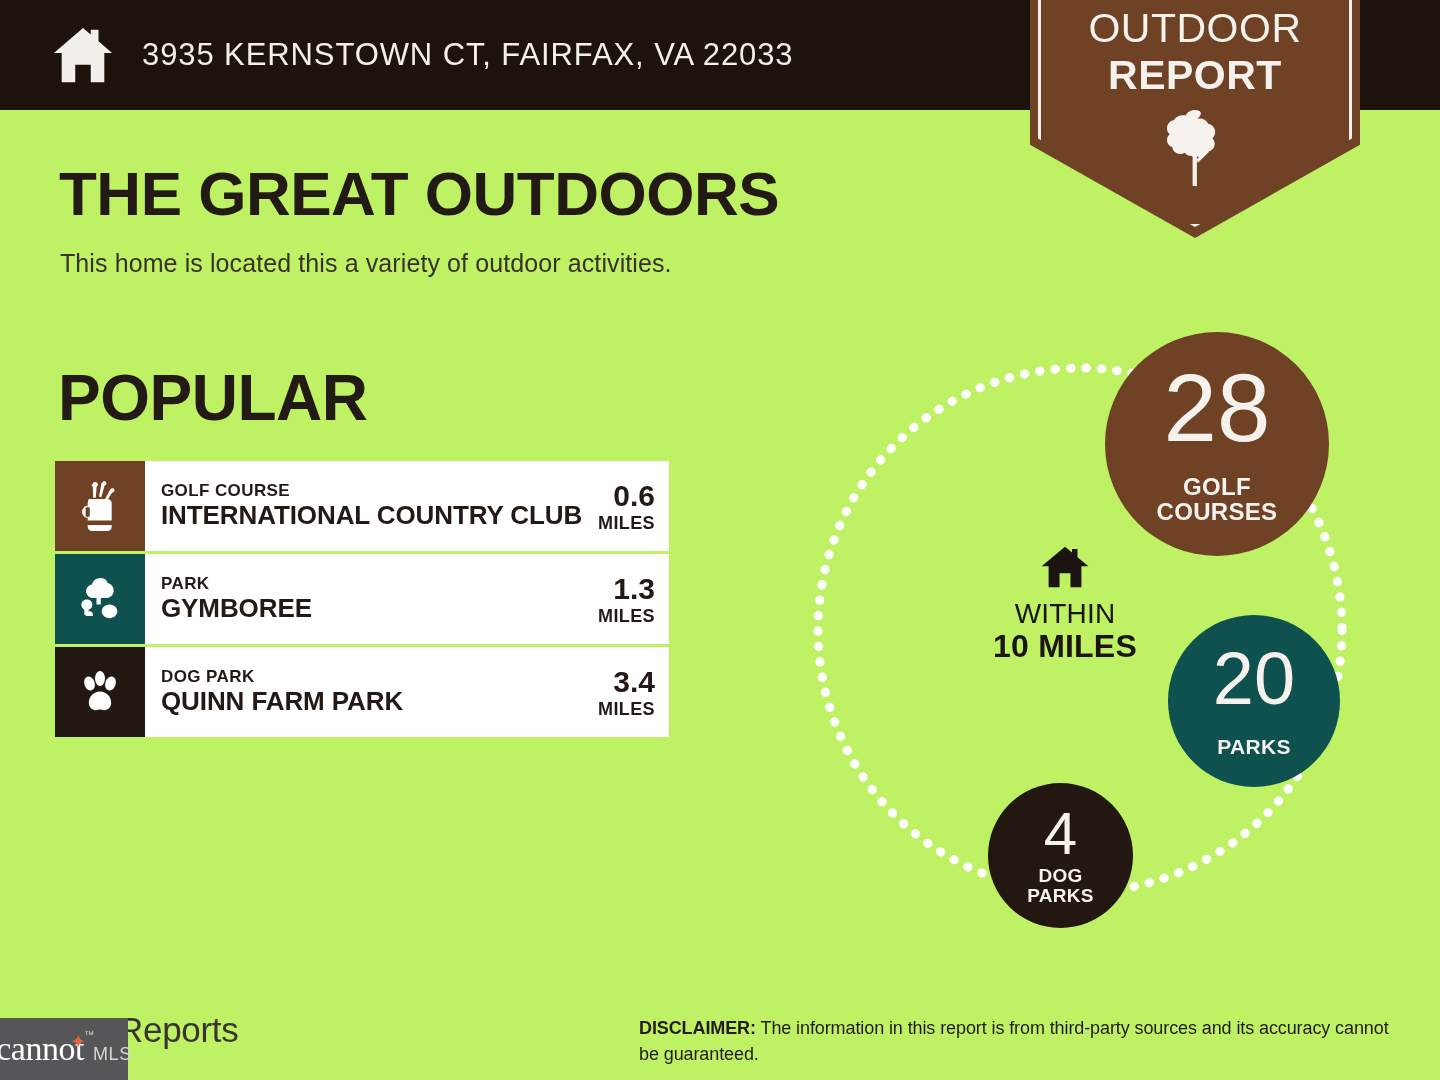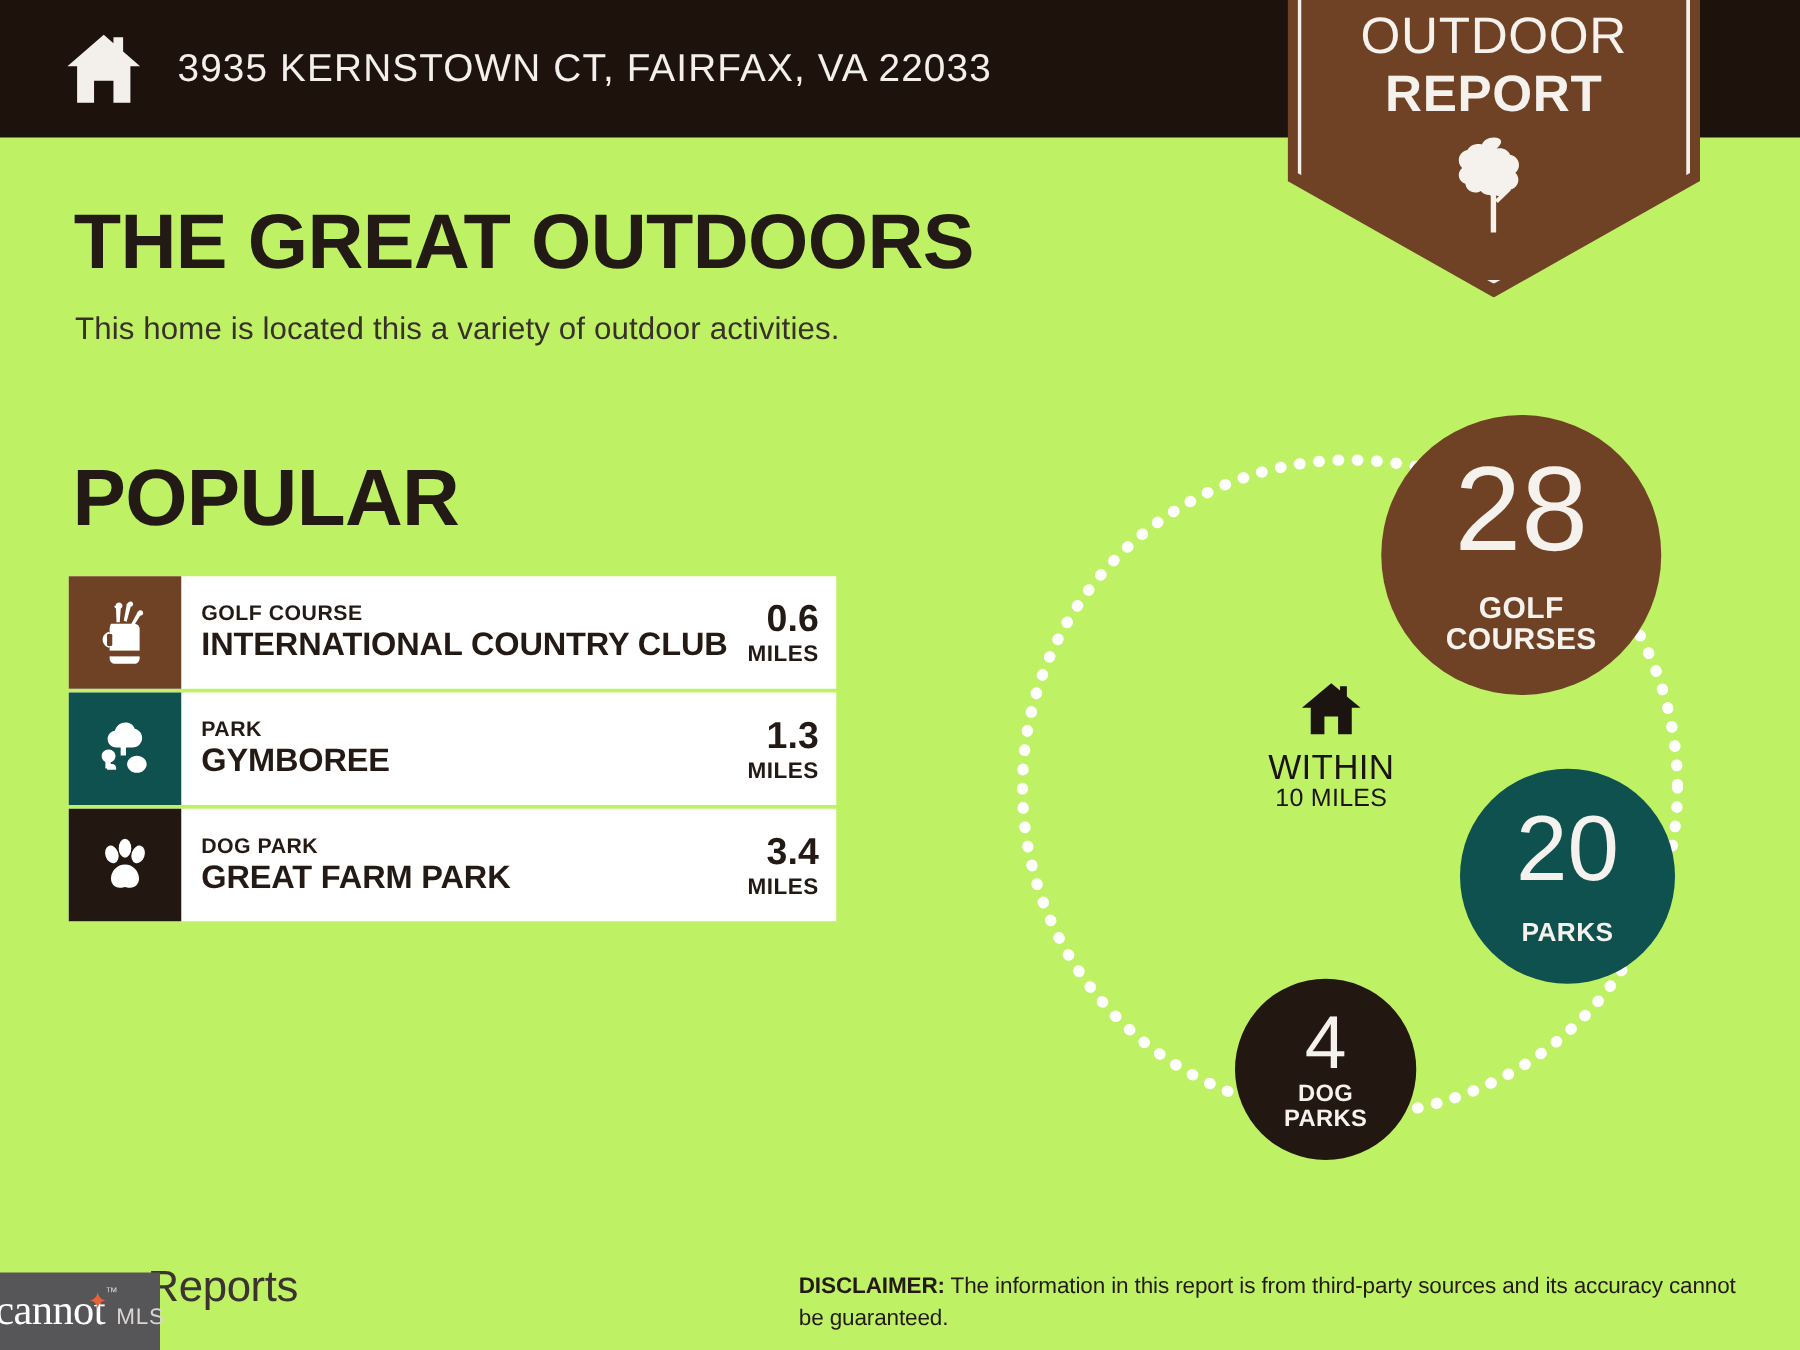--- a/index.html
+++ b/index.html
@@ -120,21 +120,21 @@
   .c-golf .c-lab { font-size:24px; }
   .c-park .c-lab { font-size:21px; }
   .c-dog  .c-lab { font-size:19px; margin-top:5px; }
 
   .center-note {
     position:absolute; left:215px; top:235px; width:180px;
     text-align:center; color:#1B1410;
   }
   .center-note .house { width:50px; height:44px; display:block; margin:0 auto 10px; }
   .cn1 { font-size:28px; font-weight:400; letter-spacing:0.2px; line-height:1.08; }
-  .cn2 { font-size:20px; font-weight:400; letter-spacing:0.2px; line-height:1.08; }
+  .cn2 { font-size:32px; font-weight:700; letter-spacing:0.2px; line-height:1.08; }
 
   
   .footer-wm {
     position:absolute; left:118px; top:1010px;
     font-size:35px; color:#3B3330; font-weight:400; letter-spacing:-0.3px;
     font-family:Liberation Sans, sans-serif;
   }
   .mls-logo {
     position:absolute; left:0px; top:1018px; width:128px; height:62px;
     background:#565659; display:flex; align-items:center; justify-content:center;
@@ -234,21 +234,21 @@
         <svg viewBox="0 0 48 52">
           <ellipse cx="13.5" cy="17.5" rx="5.2" ry="7.2" fill="#FFFFFF" transform="rotate(-18 13.5 17.5)"></ellipse>
           <ellipse cx="24" cy="12.5" rx="5.0" ry="7.6" fill="#FFFFFF"></ellipse>
           <ellipse cx="34.5" cy="17.5" rx="5.2" ry="7.2" fill="#FFFFFF" transform="rotate(18 34.5 17.5)"></ellipse>
           <path fill="#FFFFFF" d="M24 25.5c-6.2 0-11.2 5.1-11.2 11.3 0 4.3 3 7.4 7 7.4 2 0 3.1-.7 4.2-.7s2.2.7 4.2.7c4 0 7-3.1 7-7.4 0-6.2-5-11.3-11.2-11.3z"></path>
         </svg>
       </div>
       <div class="row-body">
         <div class="row-text">
           <span class="cat">DOG PARK</span>
-          <span class="name">GREAT FARM PARK</span>
+          <span class="name">QUINN FARM PARK</span>
         </div>
         <div class="dist">
           <span class="dist-num">3.4</span>
           <span class="dist-unit">MILES</span>
         </div>
       </div>
     </div>
 
   </div>
 

